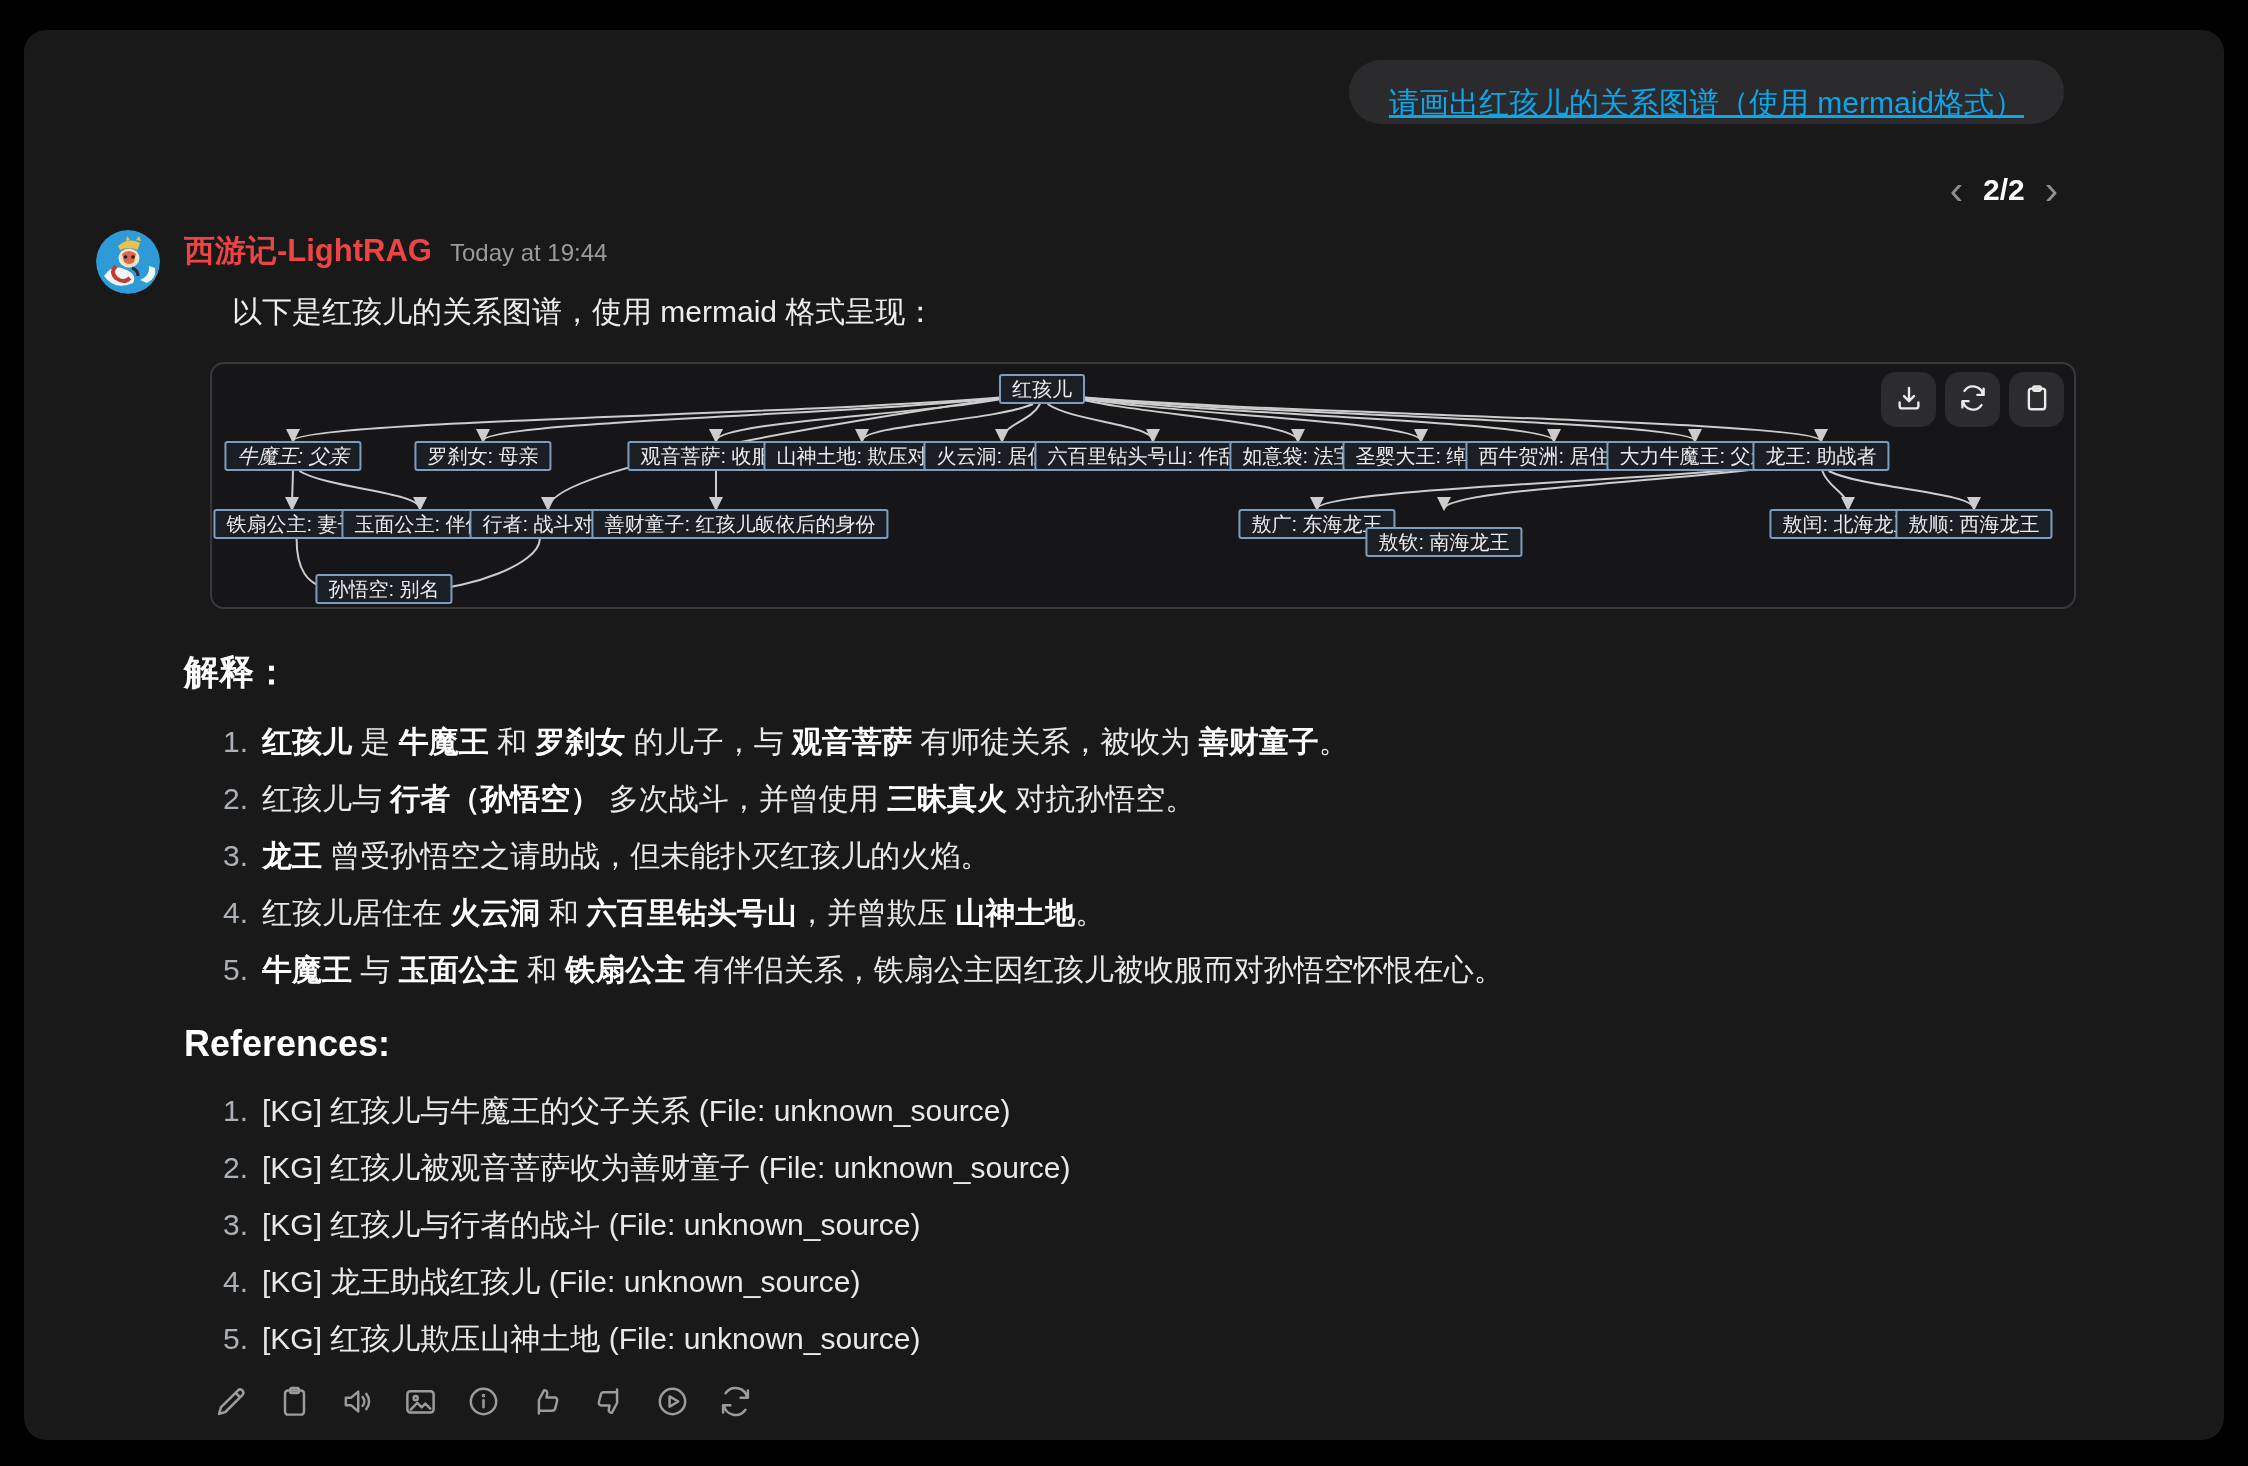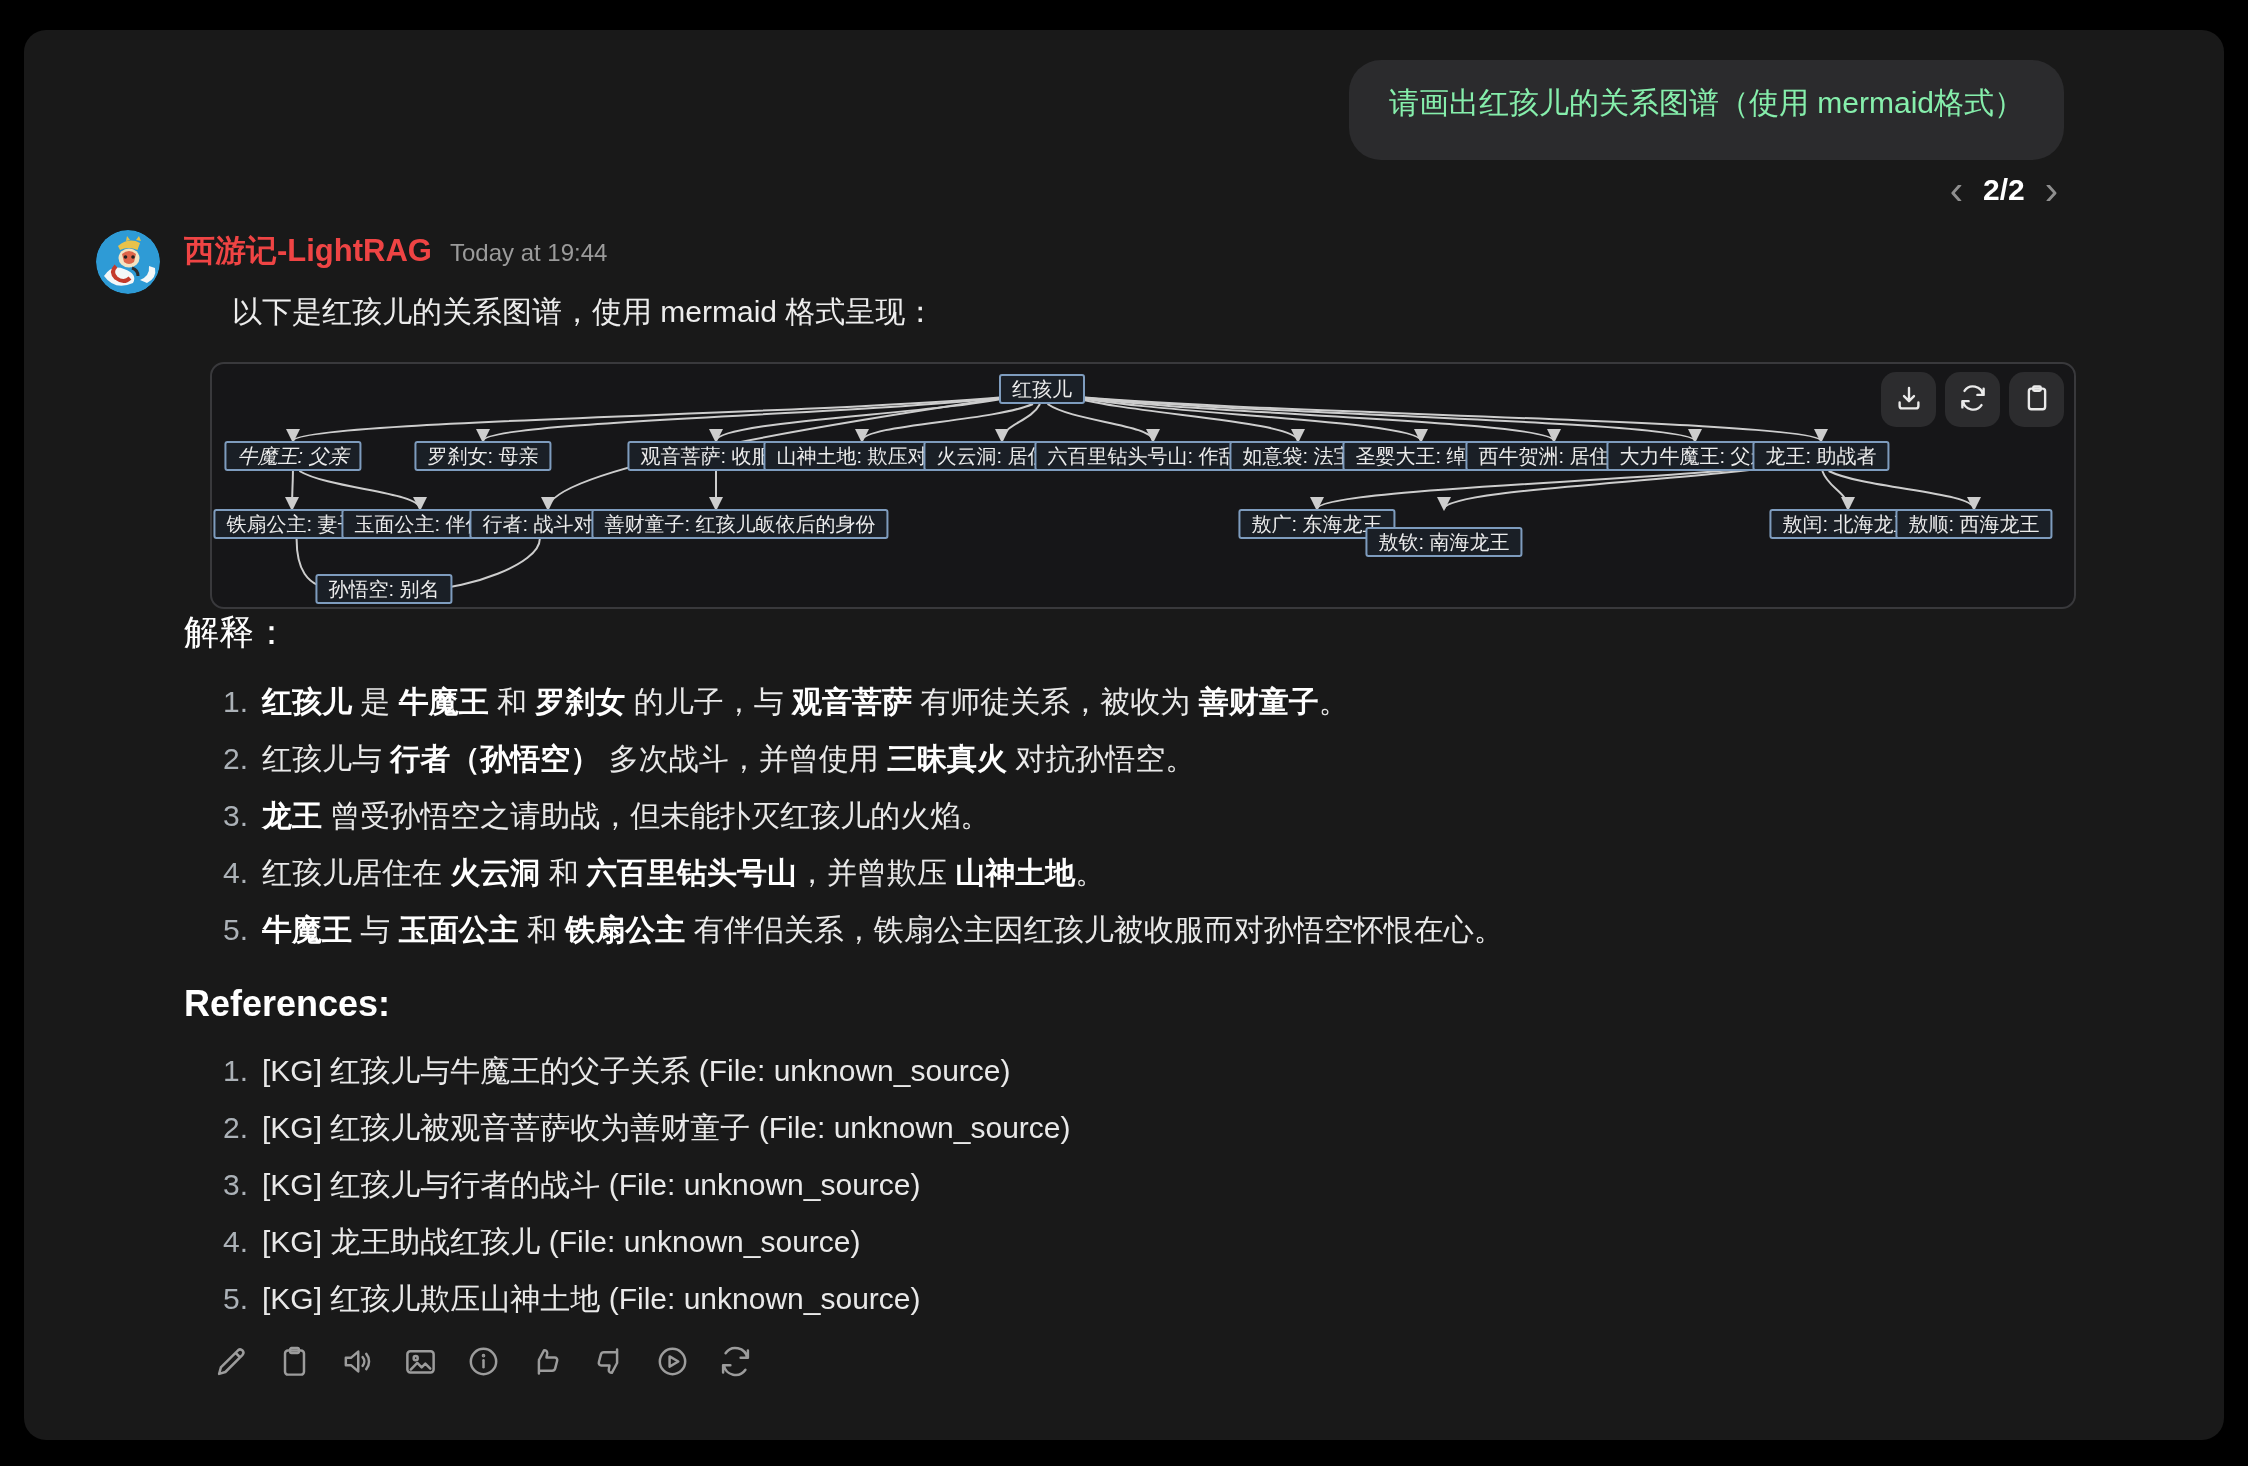--- a/index.html
+++ b/index.html
@@ -3,22 +3,22 @@
 <meta charset="utf-8">
 <style>
   * { margin:0; padding:0; box-sizing:border-box; }
   html,body { width:2248px; height:1466px; background:#000; overflow:hidden;
               font-family:"Liberation Sans", sans-serif; }
   .frame { position:absolute; left:24px; top:30px; width:2200px; height:1410px;
            background:#191919; border-radius:22px; }
 
   
   .user-row { position:absolute; top:30px; right:160px; }
-  .bubble { background:#2b2b2d; color:#86efac; font-size:30px; line-height:86px;
-            height:100px; padding:0 40px; border-radius:32px; white-space:nowrap; }
+  .bubble { background:#2b2b2d; color:#0ea5e9; font-size:30px; line-height:86px;
+            height:64px; padding:0 40px; border-radius:32px; white-space:nowrap;text-decoration:underline; }
   .pager { position:absolute; top:140px; right:166px; display:flex; align-items:center; gap:20px; }
   .pager .chev { color:#8f8f8f; font-size:40px; line-height:40px; cursor:default; }
   .pager .count { color:#ffffff; font-size:30px; font-weight:700; }
 
   
   .avatar { position:absolute; left:72px; top:200px; width:64px; height:64px;
             border-radius:50%; overflow:hidden; }
   .bot-content { position:absolute; left:160px; top:200px; width:1900px; }
   .bot-header { display:flex; align-items:baseline; gap:18px; height:40px; }
   .bot-name { color:#ef4444; font-size:31px; font-weight:700; }
@@ -33,21 +33,21 @@
   .gnode { position:absolute; transform:translateX(-50%); height:30px; line-height:27px;
            padding:0 11px; background:#1a1f26; border:2px solid #7e9cbe; border-radius:3px;
            color:#ececec; font-size:20px; white-space:nowrap; }
   .toolbar { position:absolute; top:8px; right:10px; display:flex; gap:9px; }
   .tbtn { width:55px; height:55px; border-radius:15px; background:#2c2c2e; border:none;
           display:flex; align-items:center; justify-content:center; cursor:pointer; }
   .tbtn svg { width:30px; height:30px; stroke:#eaeaea; fill:none;
               stroke-width:1.9; stroke-linecap:round; stroke-linejoin:round; }
 
   
-  .h-exp { color:#ffffff; font-size:35px; font-weight:400; }
+  .h-exp { margin-top:40px; color:#ffffff; font-size:35px; font-weight:700; }
   .h-ref { margin-top:34px; color:#ffffff; font-size:36px; font-weight:700; }
   ol.clist { list-style:none; margin-top:26px; }
   ol.clist li { display:flex; align-items:baseline; margin-bottom:18px;
                 font-size:30px; line-height:39px; color:#e9e9e9; }
   ol.clist .num { width:64px; text-align:right; margin-right:14px; color:#abb1b7; flex:none; }
   ol.clist b { color:#ffffff; font-weight:700; }
 
   
   .actions { margin-top:26px; padding-left:28px; display:flex; align-items:center; gap:25px; }
   .aicon { width:38px; height:38px; background:none; border:none; cursor:pointer;

